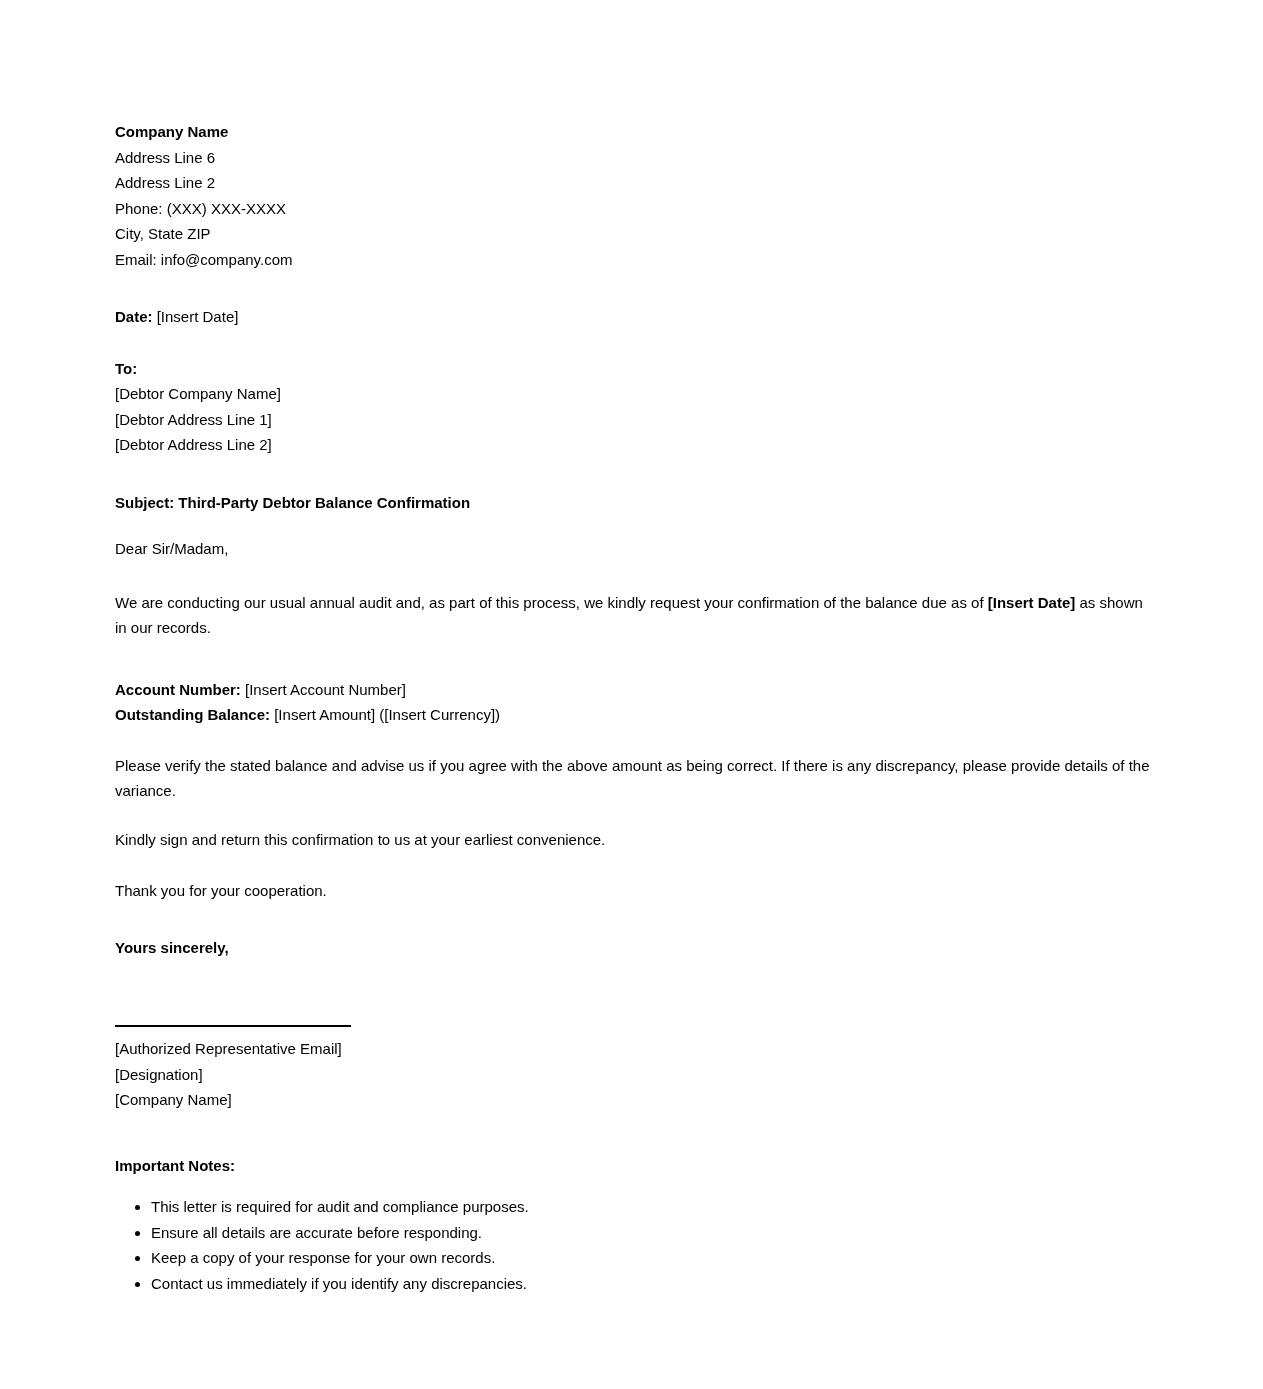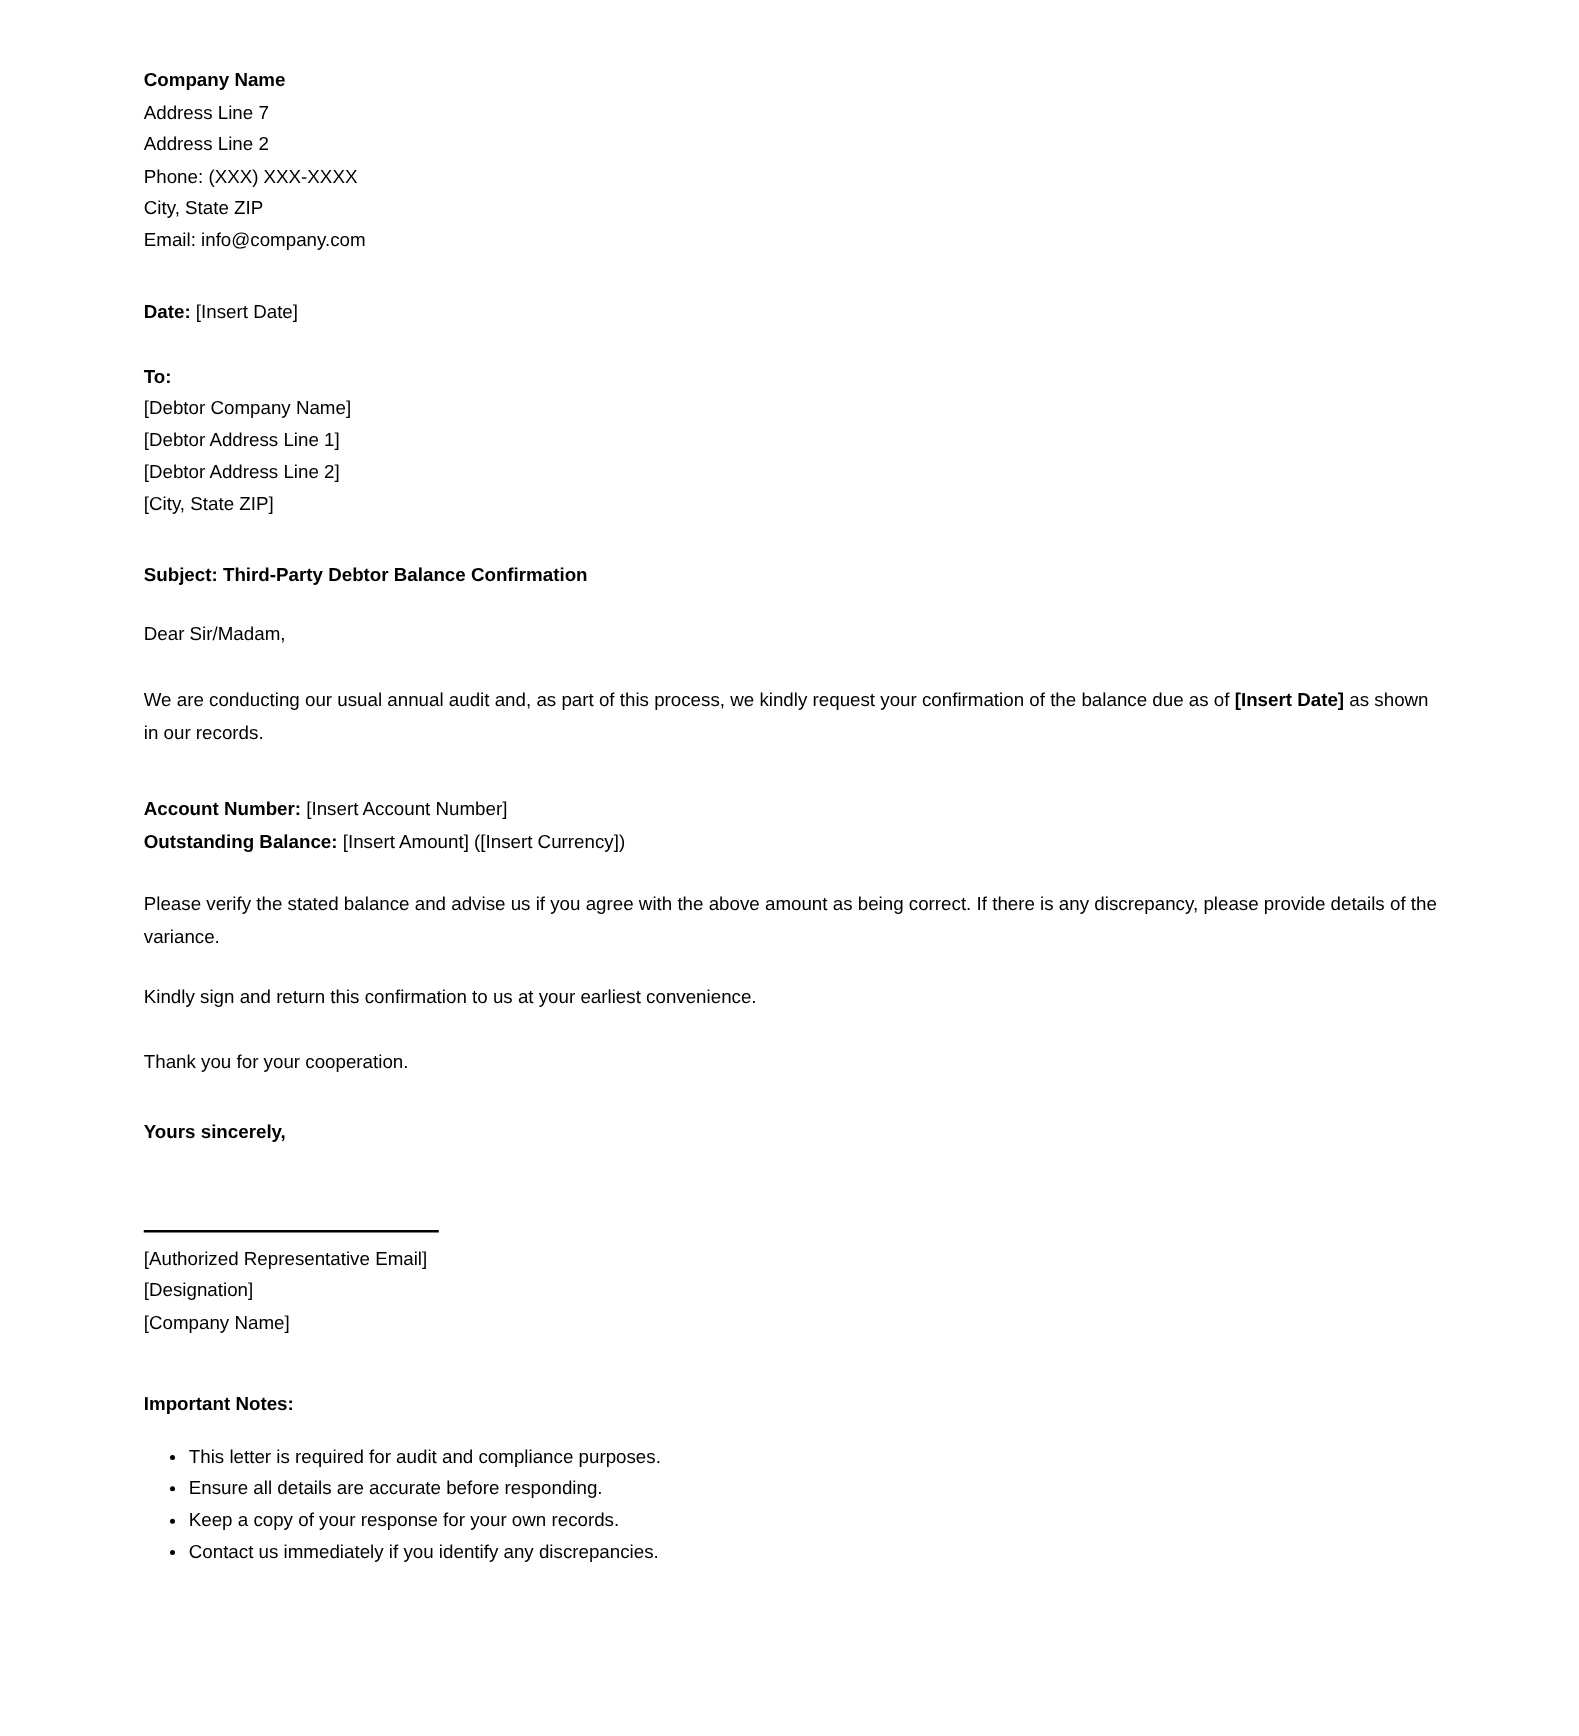--- a/index.html
+++ b/index.html
@@ -7,21 +7,21 @@
   body {
     width: 1263px;
     height: 1389px;
     font-family: "Liberation Sans", sans-serif;
     font-size: 15px;
     line-height: 25.5px;
     color: #000000;
     overflow: hidden;
   }
   .letter {
-    padding: 52px 112px 0 115px;
+    padding: 119px 112px 0 115px;
   }
   p, .block, ul { margin: 0 0 26px 0; }
   .block div { white-space: nowrap; }
   .bold, strong { font-weight: bold; }
   .sender-block { margin-bottom: 32px; }
   .recipient-block { margin-bottom: 32px; }
   .subject-line { margin-bottom: 21px; }
   .greeting { margin-bottom: 28px; }
   .intro-paragraph { margin-bottom: 36px; }
   .account-block { margin-bottom: 25px; }
@@ -42,35 +42,34 @@
   }
   ul.notes-list li { line-height: 25.5px; }
 </style>
 </head>
 <body>
 
 <div class="letter">
 
   <div class="block sender-block">
     <div class="bold">Company Name</div>
-    <div>Address Line 7</div>
+    <div>Address Line 6</div>
     <div>Address Line 2</div>
     <div>Phone: (XXX) XXX-XXXX</div>
     <div>City, State ZIP</div>
     <div>Email: info@company.com</div>
   </div>
 
   <p><strong>Date:</strong> <span>[Insert Date]</span></p>
 
   <div class="block recipient-block">
     <div class="bold">To:</div>
     <div>[Debtor Company Name]</div>
     <div>[Debtor Address Line 1]</div>
     <div>[Debtor Address Line 2]</div>
-    <div>[City, State ZIP]</div>
   </div>
 
   <p class="bold subject-line"><span>Subject:</span> <span>Third-Party Debtor Balance Confirmation</span></p>
 
   <p class="greeting">Dear Sir/Madam,</p>
 
   <p class="intro-paragraph"><span>We are conducting our usual annual audit and, as part of this process, we kindly request your confirmation of the balance due as of </span><strong>[Insert Date]</strong><span> as shown in our records.</span></p>
 
   <div class="block account-block">
     <div><strong>Account Number:</strong> <span>[Insert Account Number]</span></div>

